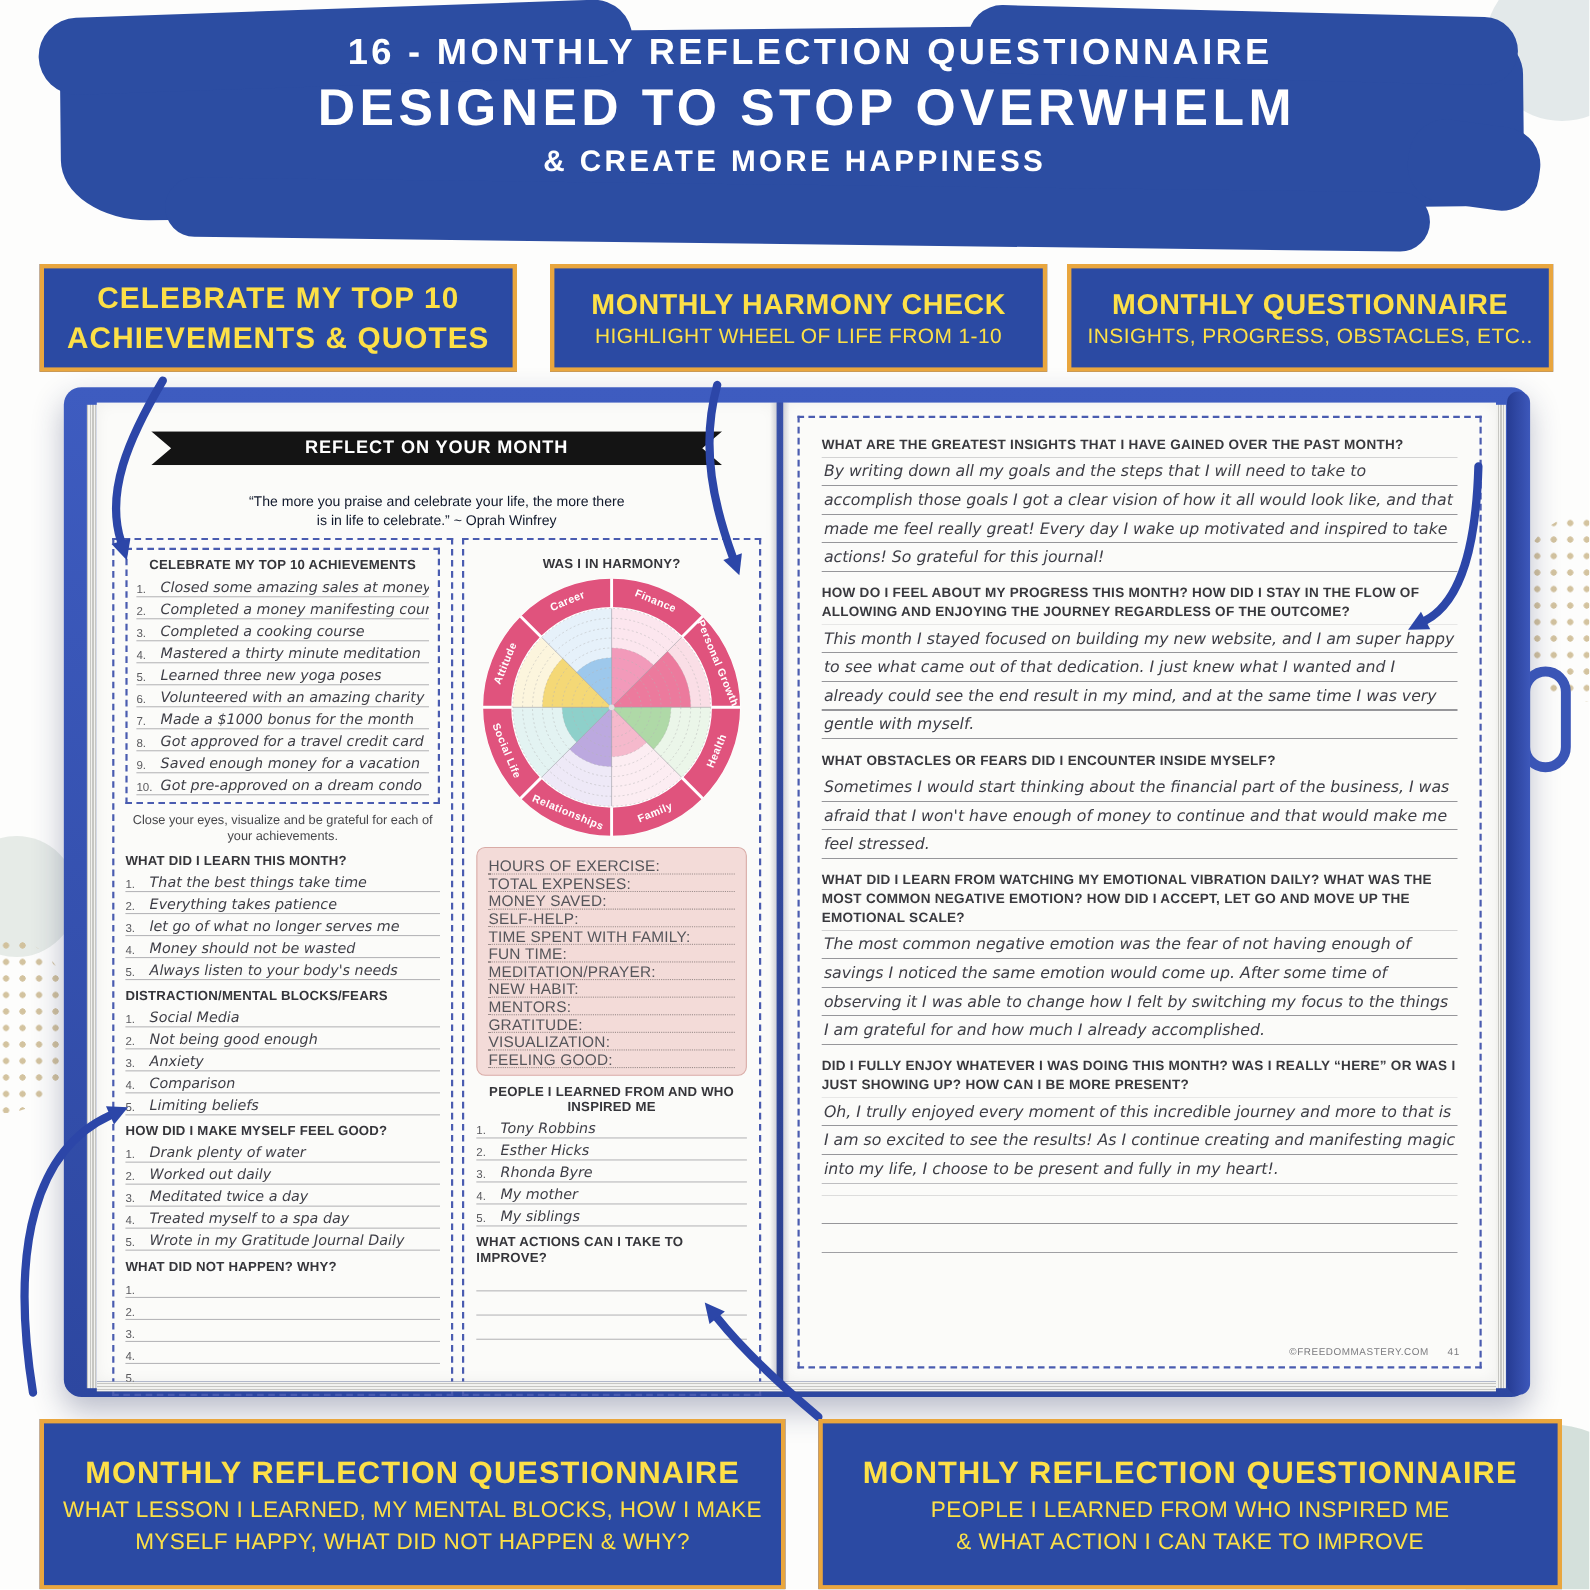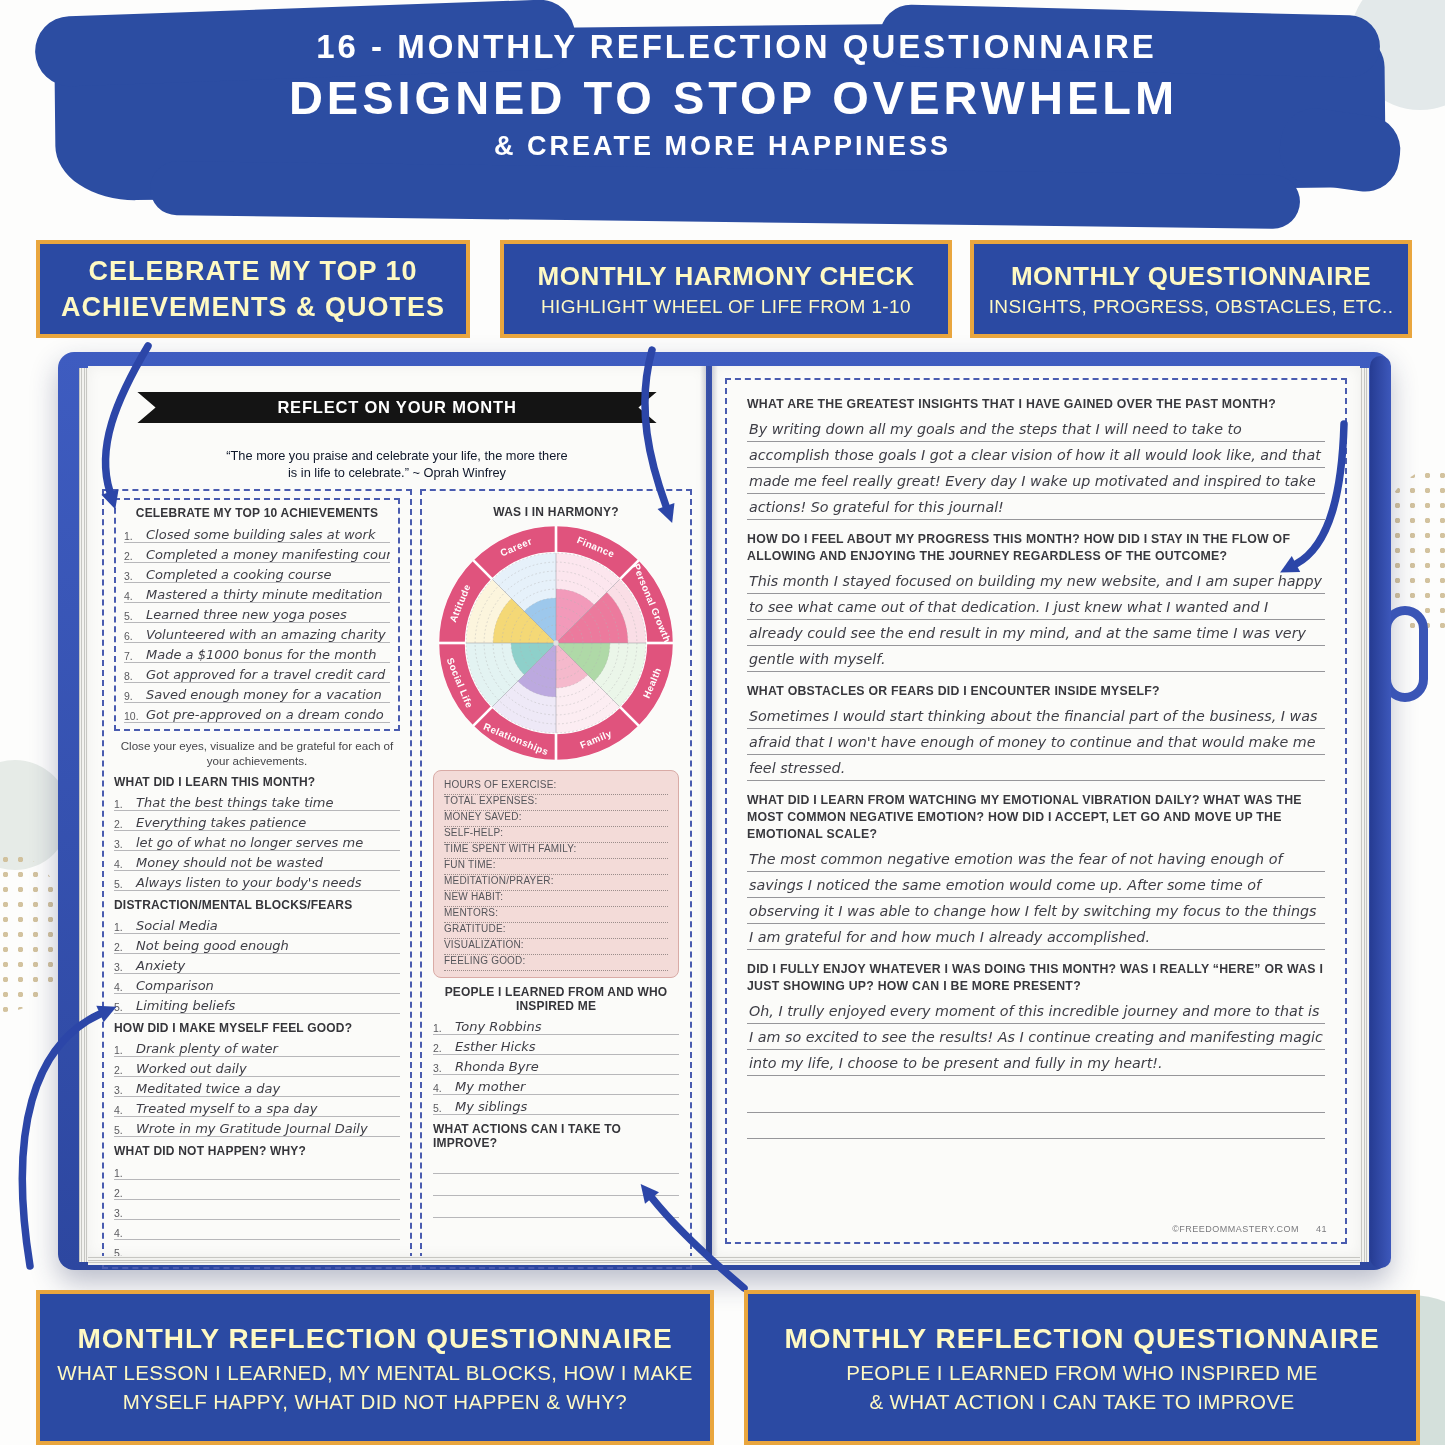--- a/index.html
+++ b/index.html
@@ -22,21 +22,21 @@
   .b2{left:35px;top:8px;width:540px;height:70px;border-radius:40px;transform:rotate(-2deg);}
   .b3{left:880px;top:10px;width:500px;height:62px;border-radius:40px;transform:rotate(1.4deg);}
   .b4{left:150px;top:168px;width:1150px;height:54px;border-radius:40px;transform:rotate(.7deg);}
   .b5{left:1280px;top:112px;width:120px;height:76px;border-radius:34px;transform:rotate(8deg);}
   .banner-text{position:absolute;left:0;top:28px;width:100%;text-align:center;color:#fff;z-index:2;}
   .ban1{font-size:33px;font-weight:bold;letter-spacing:3px;padding-left:28px;}
   .ban2{font-size:47px;font-weight:bold;letter-spacing:4px;margin-top:4px;padding-left:22px;}
   .ban3{font-size:27px;font-weight:bold;letter-spacing:3px;margin-top:6px;}
 
   
-  .callout{position:absolute;background:#2b4aa3;border:4px solid #e9a63e;color:#fef9c3;display:flex;flex-direction:column;justify-content:center;align-items:center;text-align:center;z-index:12;padding:6px 10px;}
+  .callout{position:absolute;background:#2b4aa3;border:4px solid #e9a63e;color:#fde047;display:flex;flex-direction:column;justify-content:center;align-items:center;text-align:center;z-index:12;padding:6px 10px;}
   #co1{left:36px;top:240px;width:434px;height:98px;}
   #co2{left:500px;top:240px;width:452px;height:98px;}
   #co3{left:970px;top:240px;width:442px;height:98px;}
   #co4{left:36px;top:1290px;width:678px;height:155px;}
   #co5{left:744px;top:1290px;width:676px;height:155px;}
   .co-big{font-size:27px;font-weight:bold;letter-spacing:1px;line-height:36px;}
   .co-med{font-size:26px;font-weight:bold;letter-spacing:.5px;line-height:34px;}
   .co-sub{font-size:19px;letter-spacing:.4px;line-height:27px;text-align:right;}
   .co-title{font-size:28px;font-weight:bold;letter-spacing:1px;line-height:38px;}
   .co-sub2{font-size:20.5px;letter-spacing:.4px;line-height:29px;}
@@ -66,21 +66,21 @@
   .ach-box .sec-h{margin:2px 0 3px;}
   .note{font-size:11.6px;color:#46464a;text-align:center;line-height:15px;margin:7px 0 1px;}
   .num-list .row{display:flex;align-items:flex-end;height:20px;border-bottom:1px solid #b7b7ba;overflow:hidden;}
   .num{width:22px;font-size:10.5px;color:#5a5a5e;flex:none;}
   .txt{font-size:13px;line-height:15px;white-space:nowrap;}
   .hand{font-family:"DejaVu Sans",sans-serif;font-style:italic;color:#3e3e46;}
   .blank-line{height:22px;border-bottom:1px solid #b7b7ba;}
 
   #wheel-svg{width:238px;height:238px;display:block;margin:3px auto 4px;}
   .stats-box{background:#f3dbd8;border:1px solid #d9aba6;border-radius:8px;padding:8px 10px 6px;margin-top:4px;}
-  .stat-row{border-bottom:1px dotted #9b8d8b;height:16px;font-size:10px;color:#55555a;display:flex;align-items:flex-start;letter-spacing:.2px;}
+  .stat-row{border-bottom:1px dotted #9b8d8b;height:16px;font-size:14px;color:#55555a;display:flex;align-items:center;letter-spacing:.2px;}
 
   
   .rp-border{position:absolute;left:13px;top:12px;right:13px;bottom:12px;border:2px dashed #4a5cb0;padding:16px 20px 30px;}
   .qa{margin-bottom:11px;}
   .q{font-size:12.3px;font-weight:bold;color:#38383d;line-height:17px;letter-spacing:.25px;margin-bottom:3px;}
   .a{font-size:14.3px;line-height:26px;background:repeating-linear-gradient(to bottom,rgba(0,0,0,0) 0,rgba(0,0,0,0) 25px,#96969a 25px,#96969a 26px);padding:0 2px;}
   .extra{height:52px;background:repeating-linear-gradient(to bottom,rgba(0,0,0,0) 0,rgba(0,0,0,0) 25px,#96969a 25px,#96969a 26px);}
   .footer{position:absolute;right:18px;bottom:8px;font-size:9px;color:#7a7a7e;letter-spacing:.5px;}
   .footer .pg{margin-left:14px;}
 
@@ -133,21 +133,21 @@
         <div>is in life to celebrate.” ~ Oprah Winfrey</div>
       </div>
       <div class="cols">
 
         <div class="col-left col-border">
           <div class="ach-box">
             <div class="sec-h center">CELEBRATE MY TOP 10 ACHIEVEMENTS</div>
             <div class="num-list">
                 <div class="row">
                   <span class="num">1.</span>
-                  <span class="txt hand">Closed some building sales at work</span>
+                  <span class="txt hand">Closed some amazing sales at money</span>
                 </div>
                 <div class="row">
                   <span class="num">2.</span>
                   <span class="txt hand">Completed a money manifesting course</span>
                 </div>
                 <div class="row">
                   <span class="num">3.</span>
                   <span class="txt hand">Completed a cooking course</span>
                 </div>
                 <div class="row">

